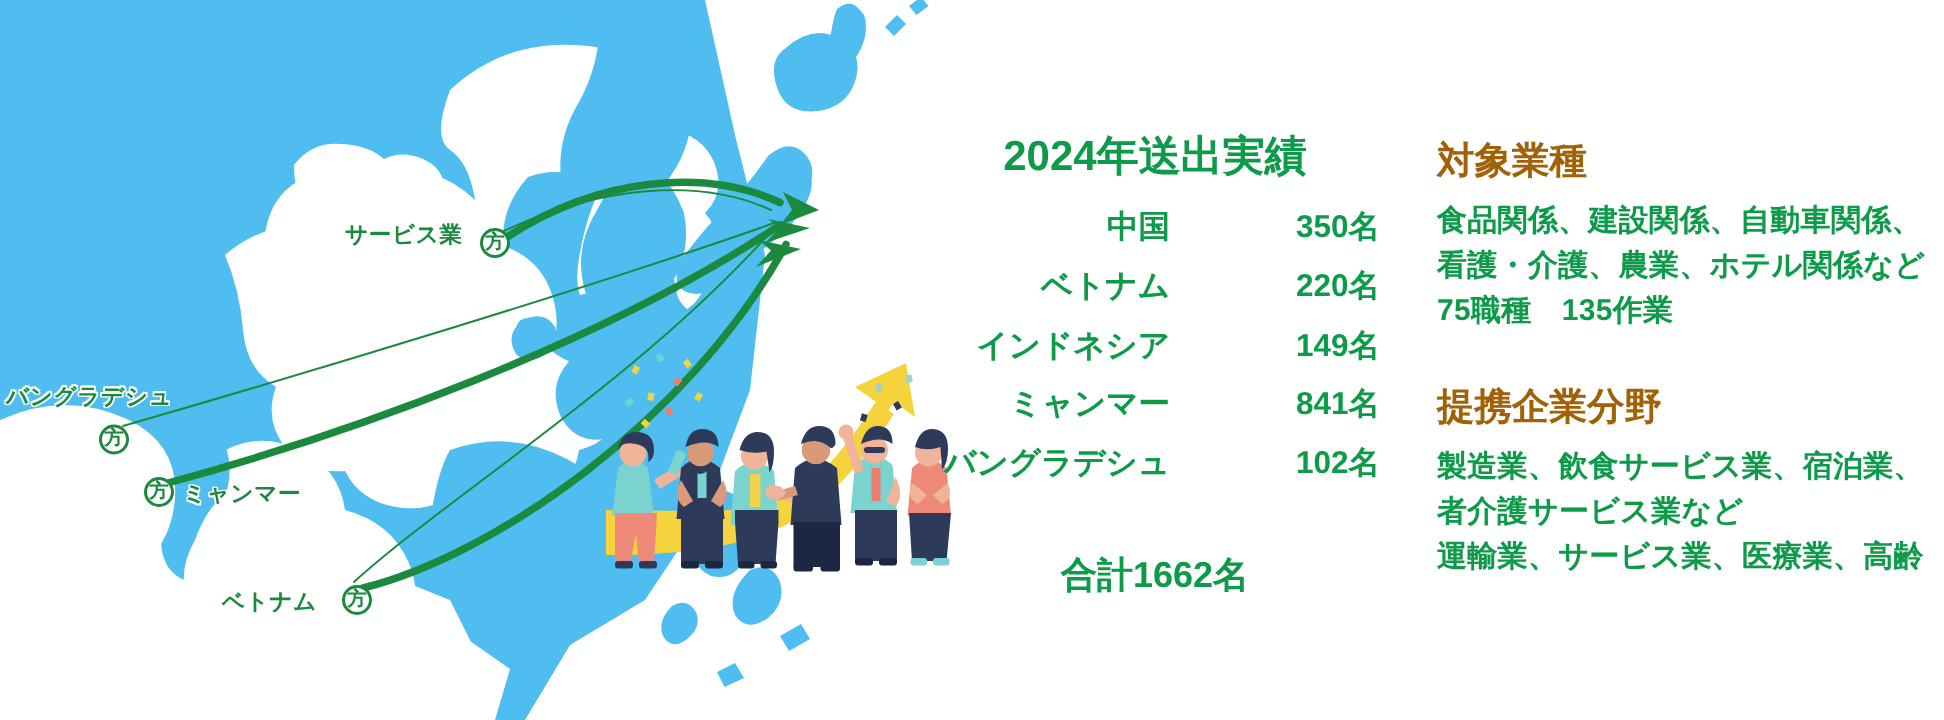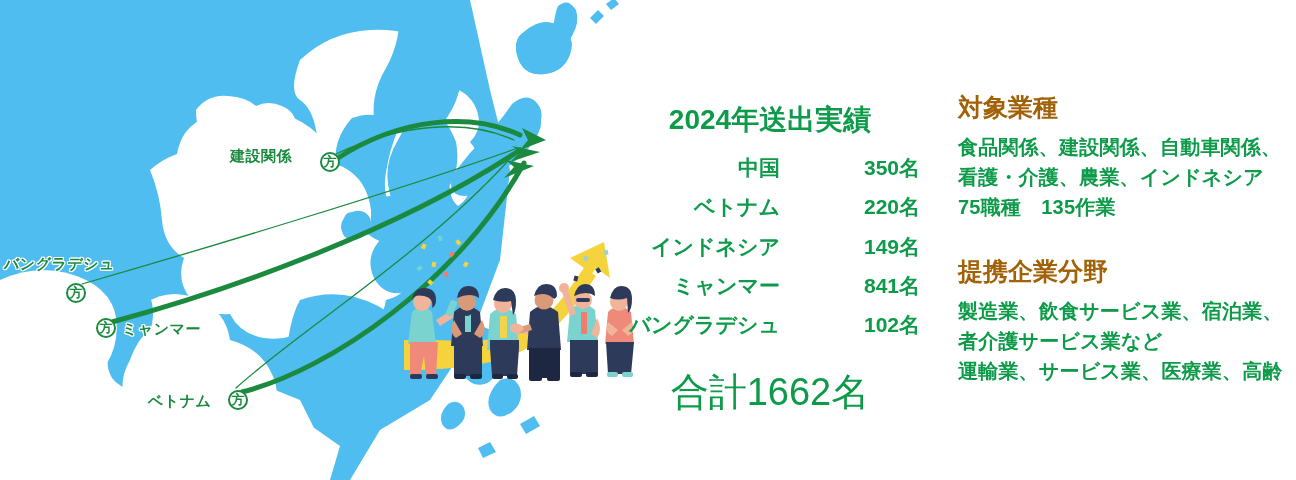--- a/index.html
+++ b/index.html
@@ -40,39 +40,39 @@
     font-family:"DejaVu Sans",sans-serif;
   }
 
   
   #illustration{
     position:absolute; left:398px; top:228px; width:252px; height:160px;
   }
 
   
   #stats-col{
-    position:absolute; left:620px; top:104px; width:300px;
+    position:absolute; left:620px; top:88px; width:300px;
   }
   .stats-title{
     color:#0d9b4a; font-weight:700; font-size:28px;
     text-align:center; letter-spacing:0px; line-height:1.15;
   }
   #stats-table{
     margin-top:12px; width:100%; border-collapse:collapse;
   }
   #stats-table td{
     color:#0d9b4a; font-weight:700; font-size:21px;
     padding:6px 0; line-height:1.3; white-space:nowrap;
   }
   #stats-table td.c-name{ text-align:right; width:58%; padding-right:14px; }
   #stats-table td.c-val { text-align:right;  width:42%;margin-left:44px; }
 
   .stats-total{
-    margin-top:22px; text-align:center;
-    color:#0d9b4a; font-weight:400; font-size:38px; letter-spacing:0px;
+    margin-top:38px; text-align:center;
+    color:#0d9b4a; font-weight:700; font-size:24px; letter-spacing:0px;
   }
 
   
   #right-col{
     position:absolute; left:958px; top:92px; width:330px;
   }
   .sect-title{
     color:#a16207; font-weight:700; font-size:25px; line-height:1.2;
   }
   .sect-body{ margin-top:10px; }
@@ -193,21 +193,21 @@
 
         <path d="M336,154 C400,124 466,118 514,140" stroke-width="1.3"></path>
       </g>
       <g fill="#1b8a3f">
         <polygon points="522,128 546,140 520,150 528,140"></polygon>
         <polygon points="512,146 540,152 510,162 520,152"></polygon>
         <polygon points="506,160 534,166 504,178 514,167"></polygon>
       </g>
     </svg>
 
-    <div class="map-label" style="left:230px; top:147px;">建設関係</div>
+    <div class="map-label" style="left:230px; top:147px;">サービス業</div>
     <div class="marker" style="left:320px; top:152px;">方</div>
 
     <div class="map-label" style="left:4px; top:255px;">バングラデシュ</div>
     <div class="marker" style="left:66px; top:283px;">方</div>
 
     <div class="map-label" style="left:122px; top:320px;">ミャンマー</div>
     <div class="marker" style="left:96px; top:318px;">方</div>
 
     <div class="map-label" style="left:148px; top:392px;">ベトナム</div>
     <div class="marker" style="left:228px; top:390px;">方</div>
@@ -343,21 +343,21 @@
 
     <div class="stats-total">合計1662名</div>
   </div>
 
   <div id="right-col">
 
     <div>
       <div class="sect-title">対象業種</div>
       <div class="sect-body">
         <div class="sect-line">食品関係、建設関係、自動車関係、</div>
-        <div class="sect-line">看護・介護、農業、インドネシア</div>
+        <div class="sect-line">看護・介護、農業、ホテル関係など</div>
         <div class="sect-line">75職種　135作業</div>
       </div>
     </div>
 
     <div class="sect-gap"></div>
 
     <div>
       <div class="sect-title">提携企業分野</div>
       <div class="sect-body">
         <div class="sect-line">製造業、飲食サービス業、宿泊業、</div>

